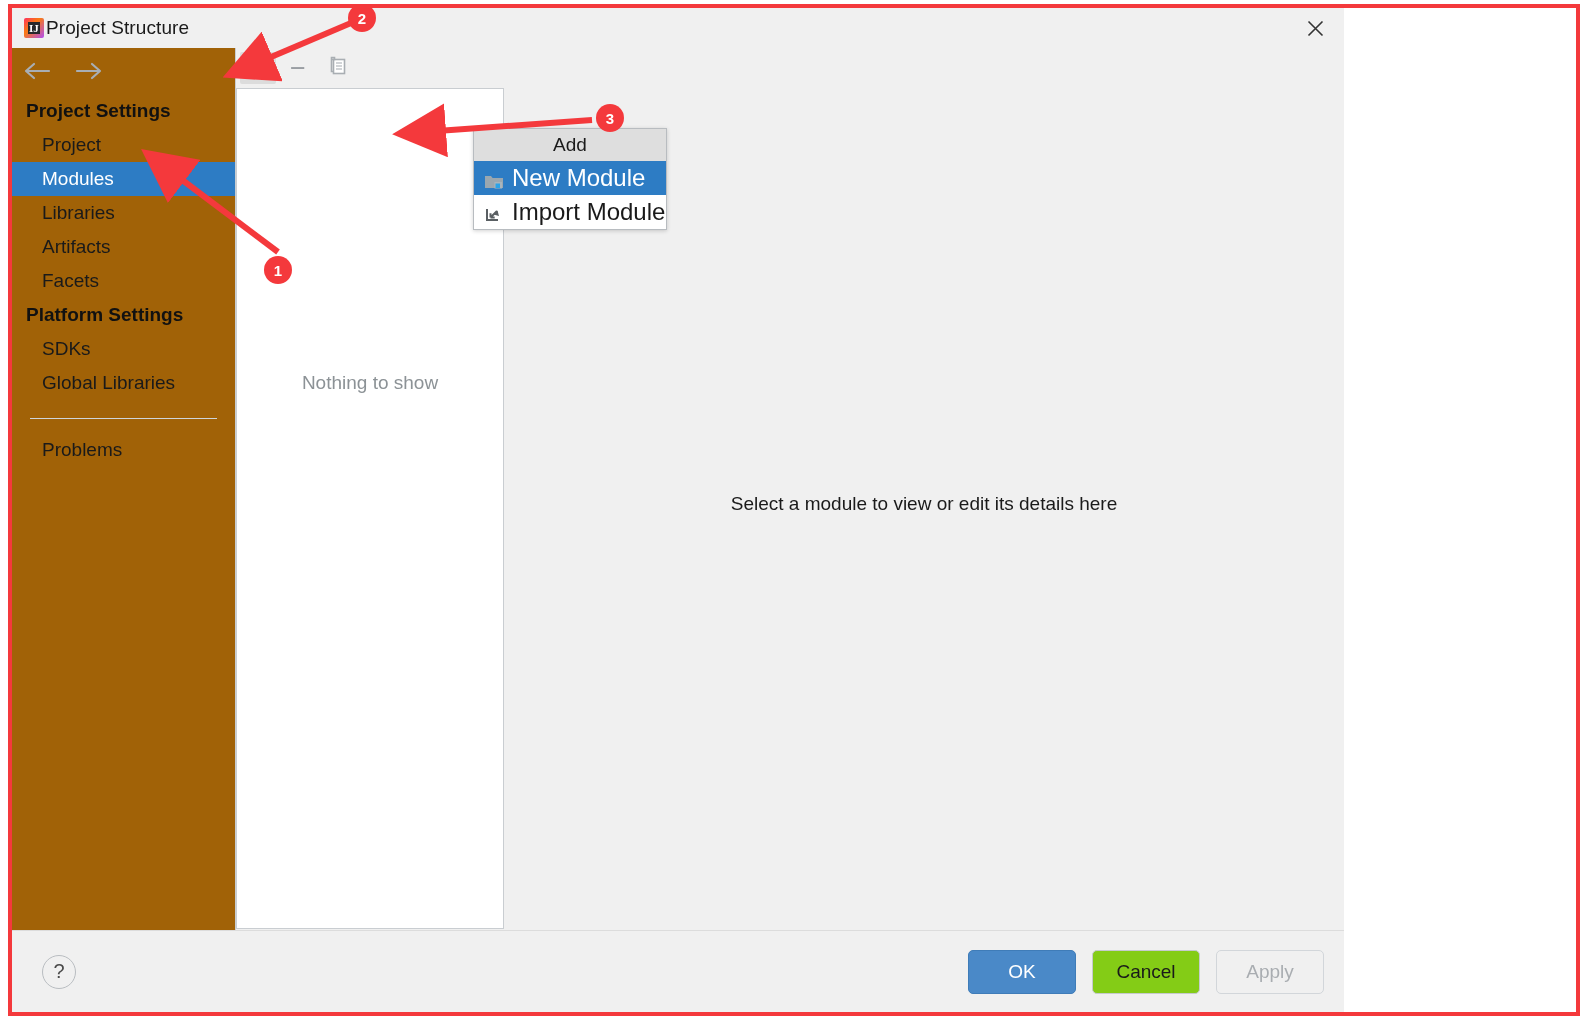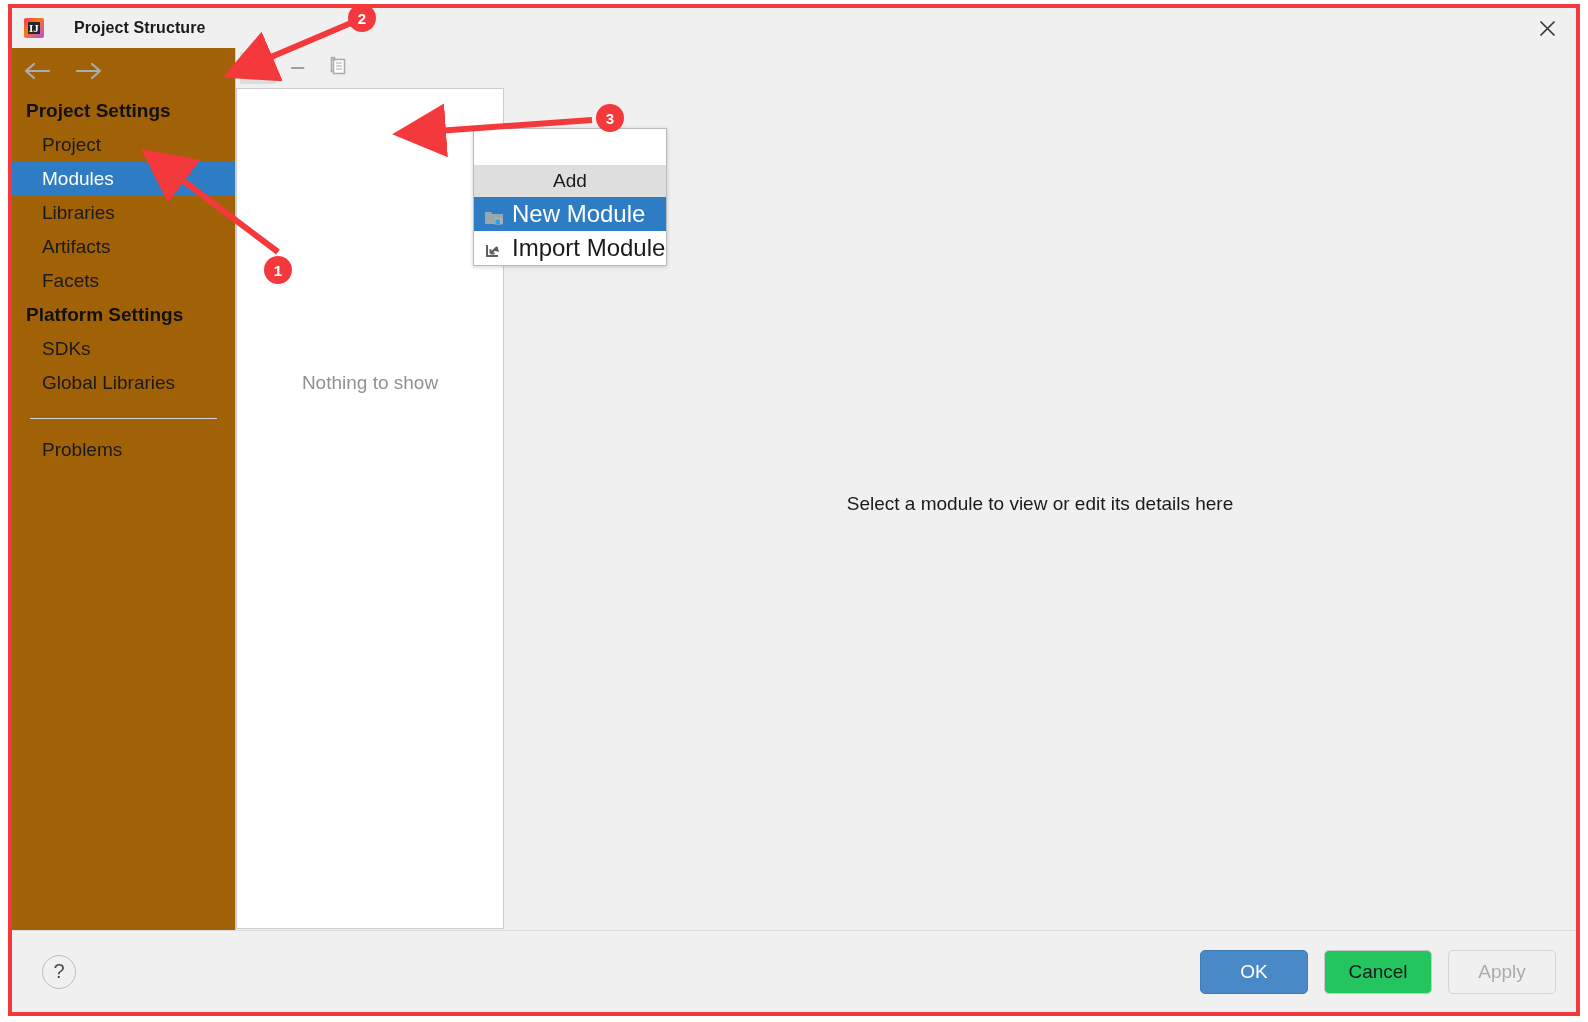--- a/index.html
+++ b/index.html
@@ -22,21 +22,21 @@
     width: 1572px; height: 1012px;
     border: 4px solid #f4393c;
     pointer-events: none;
     z-index: 60;
   }
 
   
   .dialog {
     position: absolute;
     left: 12px; top: 8px;
-    width: 1564px; height: 1004px;
+    width: 1332px; height: 1004px;
     background: #f0f0f0;
     display: flex;
     flex-direction: column;
   }
 
   
   .titlebar {
     position: relative;
     height: 40px;
     flex: 0 0 40px;
@@ -59,25 +59,24 @@
     background: #27282c;
   }
   .title-icon .jchar {
     position: absolute;
     left: 5px; top: 4px;
     font-family: "Liberation Serif", serif;
     font-size: 11px; color: #ffffff; line-height: 12px;
     font-weight: bold;
   }
   .title-text {
-    margin-left: 30px;
-    font-size: 16px;
+    margin-left: 2px;
+    font-size: 19px;
     color: #1a1a1a;
     letter-spacing: .1px;
-    font-weight: bold;
   }
   .close-btn {
     position: absolute;
     right: 14px; top: 6px;
     width: 30px; height: 28px;
     display: flex; align-items: center; justify-content: center;
     color: #333;
   }
   .close-btn svg { display: block; }
 
@@ -235,21 +234,21 @@
     display: flex;
     gap: 16px;
     align-items: flex-end;
     padding-left: 30px;
   }
   .btn {
     height: 44px;
     min-width: 108px;
     border-radius: 5px;
     border: 1px solid #c6cace;
-    background: #22c55e;
+    background: #84cc16;
     font-size: 19px;
     color: #1a1a1a;
     display: flex; align-items: center; justify-content: center;
     padding: 0 22px;
   }
   .btn.primary {
     background: #4a89c8;
     border: 1px solid #3f7cb8;
     color: #ffffff;
     min-width: 108px;
@@ -271,21 +270,20 @@
     z-index: 30;
   }
   .popup-head {
     height: 32px;
     background: #dedede;
     display: flex;
     align-items: center;
     justify-content: center;
     font-size: 19px;
     color: #1a1a1a;
-    margin-top: 36px;
   }
   .popup-item {
     height: 34px;
     display: flex;
     align-items: center;
     gap: 8px;
     padding-left: 10px;
     font-size: 24px;
     color: #1a1a1a;
     background: #ffffff;

